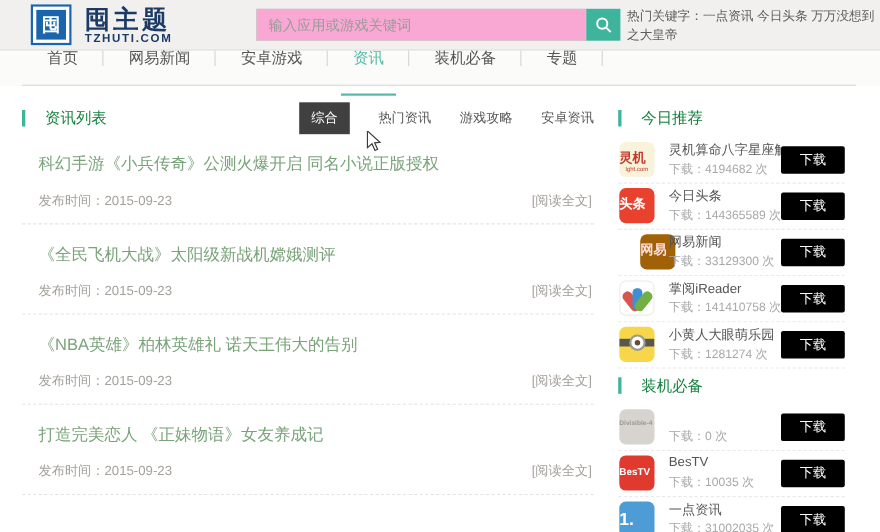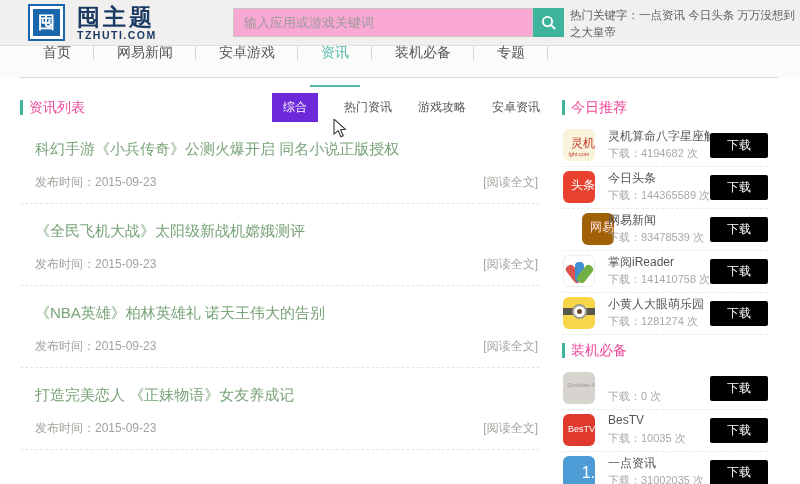--- a/index.html
+++ b/index.html
@@ -25,35 +25,35 @@
   .navbar { position:absolute; left:0; top:47px; width:800px; height:31px; background:#fbfbfa; }
   .nav-inner { margin-left:20px; width:758px; height:31px; display:flex; align-items:center; border-bottom:1px solid #d9d9d9; }
   .nav-item { position:relative; padding:0 23px; font-size:14px; color:#555; height:48px; line-height:29px; cursor:pointer; }
   .nav-item::after { content:""; position:absolute; right:0; top:8px; width:1px; height:14px; background:#d5d5d5; }
   .nav-item.active { color:#52b9a8; }
   .nav-item.active::before { content:""; position:absolute; left:12px; right:12px; bottom:-1px; height:2px; background:#52b9a8; }
 
   
   .leftcol { position:absolute; left:20px; top:92px; width:520px; }
   .list-head { display:flex; justify-content:space-between; align-items:center; height:30px; }
-  .bar-title { border-left:3px solid #3eb49c; padding-left:6px; font-size:14px; color:#ec4899; line-height:15px; }
+  .bar-title { border-left:3px solid #3eb49c; padding-left:18px; font-size:14px; color:#15803d; line-height:15px; }
   .filters { display:flex; align-items:center; gap:26px; font-size:12px; color:#555; }
   .filter { cursor:pointer; }
-  .filter.sel { background:#6d28d9; color:#fff; padding:6px 11px; }
+  .filter.sel { background:#404040; color:#fff; padding:6px 11px; }
   .news-item { border-bottom:1px dashed #e4e4e4; padding:18px 2px 12px 15px; }
   .news-title { font-size:15px; color:#79a379; cursor:pointer; }
   .news-meta { display:flex; justify-content:space-between; margin-top:15px; font-size:12px; color:#a5a19c; }
   .read-more { cursor:pointer; }
 
   
   .sidebar { position:absolute; left:562px; top:92px; width:206px; }
   .side-head { margin:8px 0 10px; }
   .side-row { position:relative; height:42px; border-bottom:1px dashed #eceae8; }
   .app-icon { position:absolute; left:1px; top:4px; width:32px; height:32px; border-radius:6px; overflow:hidden; background:#ddd; cursor:pointer; }
-  .ic-main { display:block; text-align:right; font-weight:normal; font-size:12px; line-height:1.15; padding-top:8px; }
+  .ic-main { display:block; text-align:left; font-weight:bold; font-size:12px; line-height:1.15; padding-top:8px; }
   .ic-main:empty, .ic-sub:empty { display:none; }
   .ic-sub { display:block; text-align:center; font-size:5.5px; }
   .app-icon .pg, .app-icon .mn-band, .app-icon .mn-eye { display:none; }
   .ic-book { background:#fff; border:1px solid #ececec; }
   .ic-book .pg { display:block; position:absolute; width:9px; height:20px; border-radius:4px; top:6px; left:11px; transform-origin:50% 95%; }
   .ic-book .pg1 { background:#d9534f; transform:rotate(-38deg); }
   .ic-book .pg2 { background:#3f8fd2; }
   .ic-book .pg3 { background:#72b043; transform:rotate(38deg); }
   .ic-minion .mn-band { display:block; position:absolute; top:11px; left:0; right:0; height:7px; background:#57574e; }
   .ic-minion .mn-eye { display:block; position:absolute; top:7px; left:9px; width:15px; height:15px; border-radius:50%; background:#fff; border:2px solid #9a9a90; }
@@ -163,21 +163,21 @@
     <div class="app-name">今日头条</div>
     <div class="app-count">下载：144365589 次</div>
     <button class="dl-btn">下载</button>
   </div>
         <div class="side-row">
     <div class="app-icon ic-text" style="background: #a16207; margin-left: 19px;">
       <span class="ic-main" style="color: rgb(255, 221, 221); font-size: 12px;">网易</span>
 
     </div>
     <div class="app-name">网易新闻</div>
-    <div class="app-count">下载：93478539 次</div>
+    <div class="app-count">下载：33129300 次</div>
     <button class="dl-btn">下载</button>
   </div>
         <div class="side-row">
     <div class="app-icon ic-book" style="background: rgb(255, 255, 255);">
 
       <i class="pg pg1"></i>
             <i class="pg pg2"></i>
             <i class="pg pg3"></i>
 
     </div>

